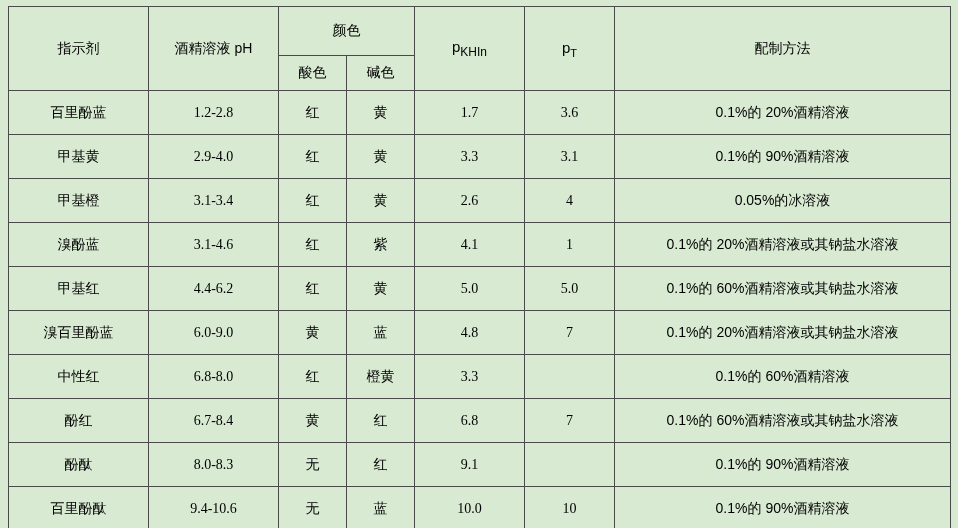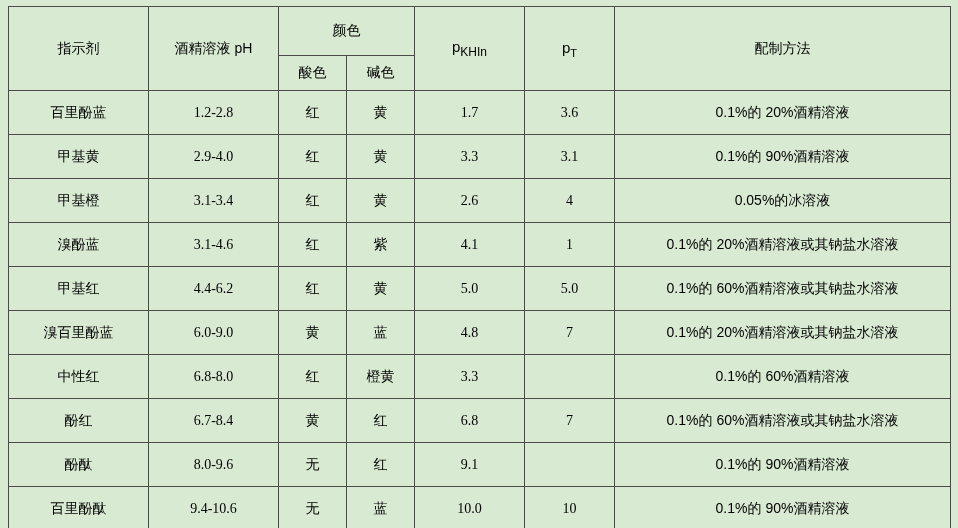--- a/index.html
+++ b/index.html
@@ -184,21 +184,21 @@
           <td class="cell-left name">酚红</td>
           <td class="cell-left num">6.7-8.4</td>
           <td class="cell-center name">黄</td>
           <td class="cell-center name">红</td>
           <td class="cell-left num">6.8</td>
           <td class="cell-left num">7</td>
           <td class="cell-left prep">0.1%的 60%酒精溶液或其钠盐水溶液</td>
         </tr>
         <tr class="body-row">
           <td class="cell-left name">酚酞</td>
-          <td class="cell-left num">8.0-9.6</td>
+          <td class="cell-left num">8.0-8.3</td>
           <td class="cell-center name">无</td>
           <td class="cell-center name">红</td>
           <td class="cell-left num">9.1</td>
           <td class="cell-left num"></td>
           <td class="cell-left prep">0.1%的 90%酒精溶液</td>
         </tr>
         <tr class="body-row">
           <td class="cell-left name">百里酚酞</td>
           <td class="cell-left num">9.4-10.6</td>
           <td class="cell-center name">无</td>

